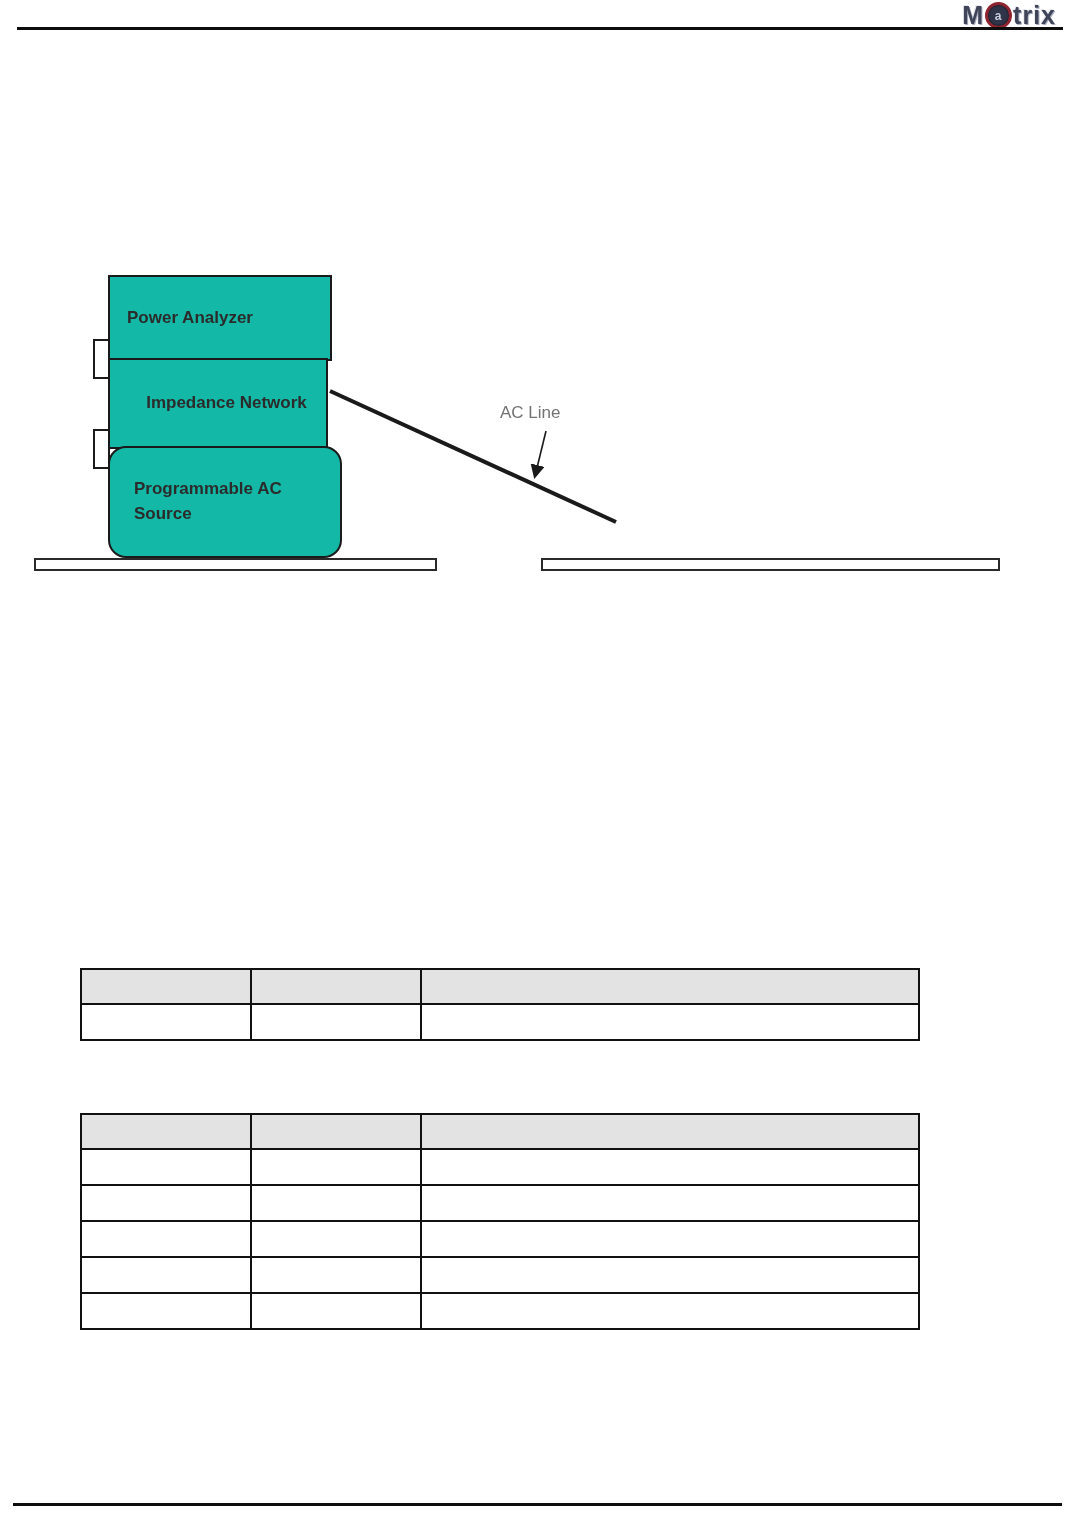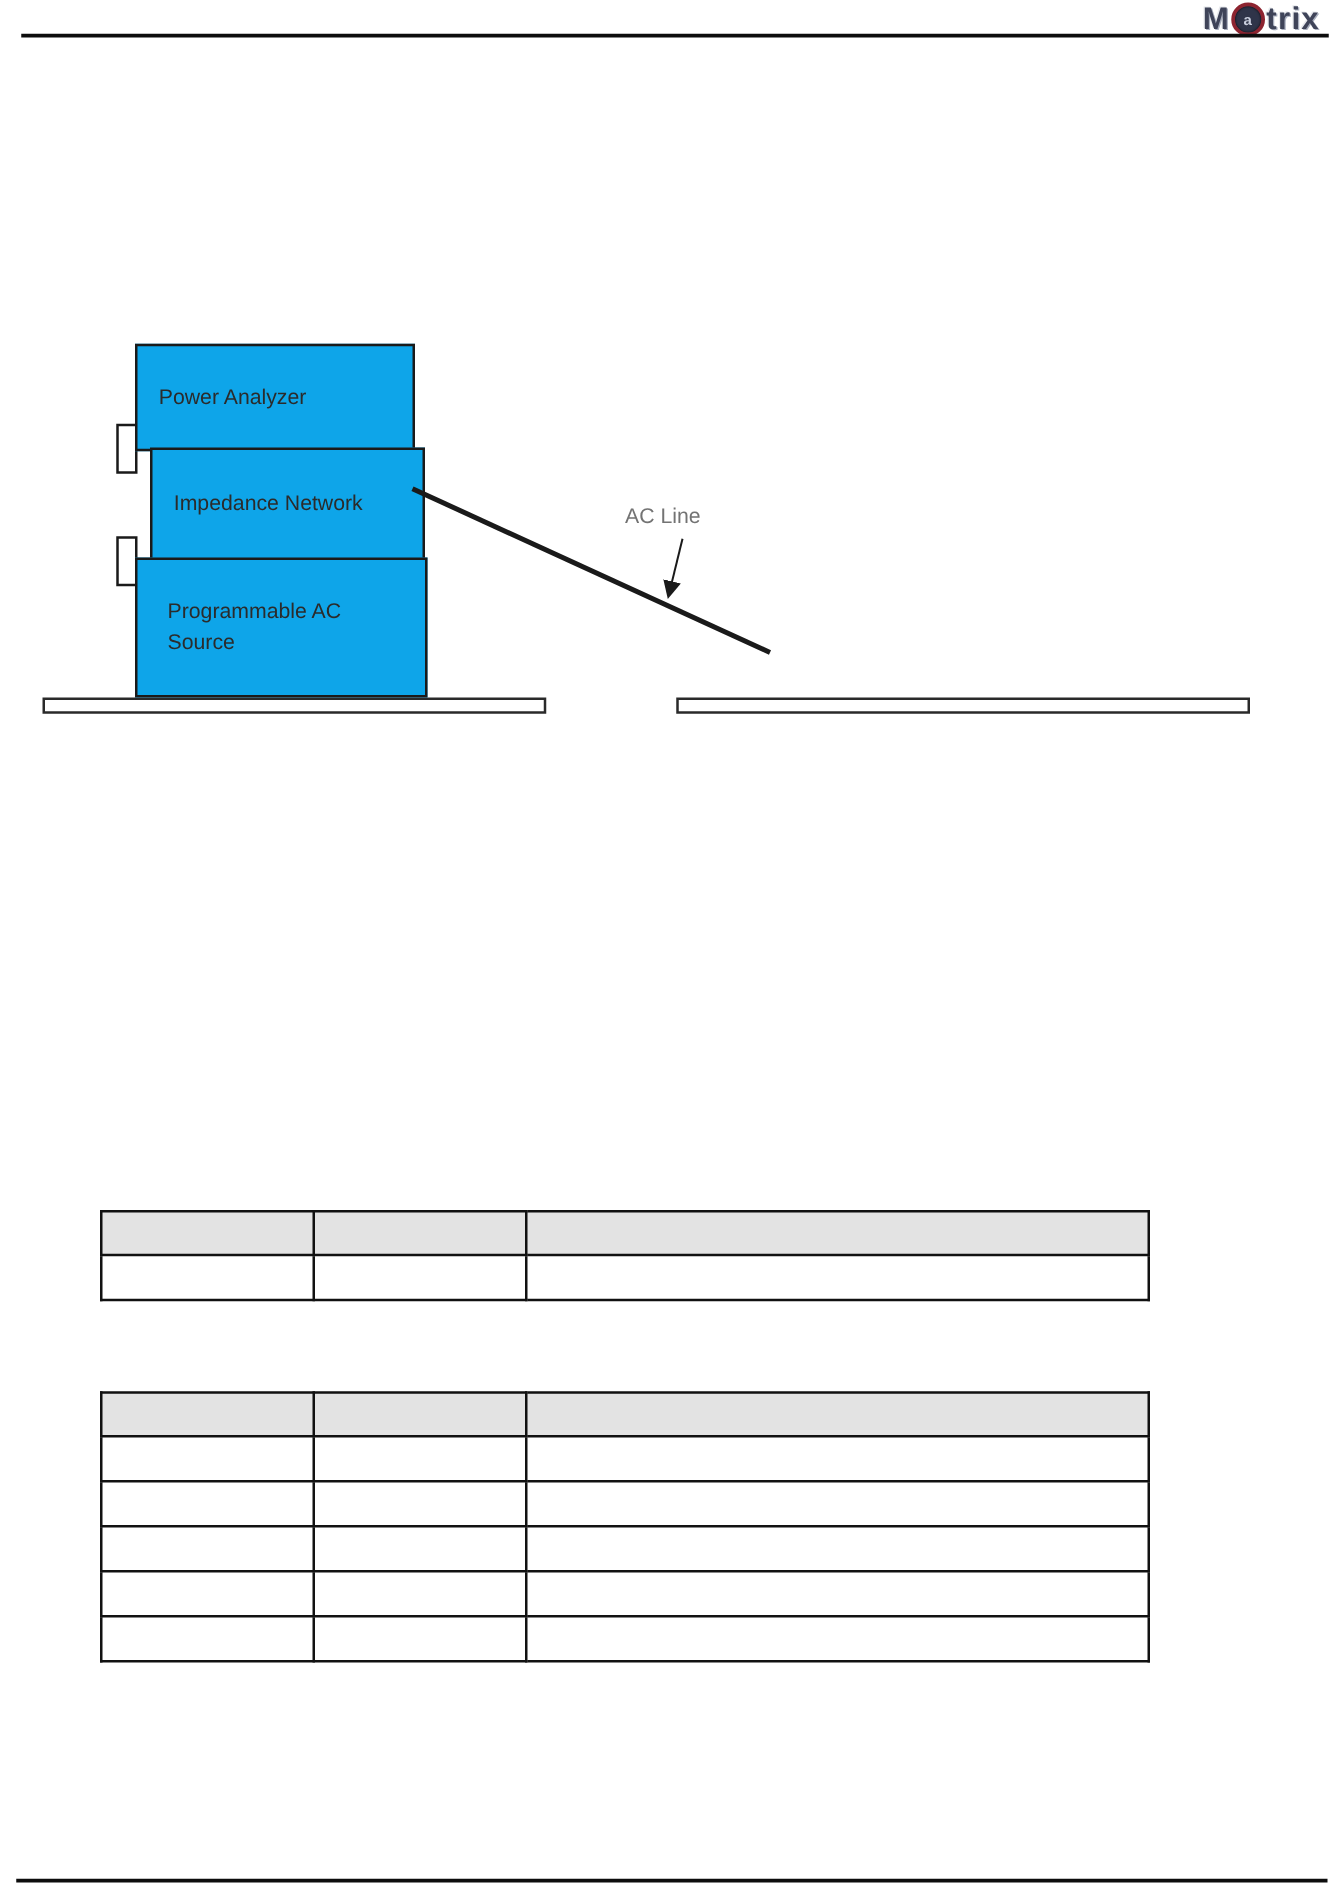--- a/index.html
+++ b/index.html
@@ -13,26 +13,26 @@
   .logo{position:absolute;top:1px;right:12px;display:flex;align-items:center;
         font-weight:800;font-size:25px;letter-spacing:1px;color:#3f4459;
         text-shadow:1px 1px 0 #aab0bf, -1px -1px 0 #e8eaee;}
   .logo .at-ring{display:inline-flex;align-items:center;justify-content:center;
         width:21px;height:21px;border-radius:50%;
         border:3px solid #8d2430;background:#2f3449;margin:0 1px;
         color:#c9cede;font-size:12px;font-weight:800;text-shadow:none;
         box-shadow:inset 0 0 2px #000;}
 
   
-  .dbox{position:absolute;background:#0ea5e9;border:2px solid #1a1a1a;box-sizing:border-box;
-        display:flex;align-items:center;color:#2b2b2b;font-size:17px;z-index:2;}
+  .dbox{position:absolute;background:#14b8a6;border:2px solid #1a1a1a;box-sizing:border-box;
+        display:flex;align-items:center;color:#2b2b2b;font-size:17px;z-index:2;font-weight:bold;}
   .dbox .lbl{padding-left:17px;line-height:1.45;}
   .box-power{left:108px;top:275px;width:224px;height:86px;}
-  .box-impedance{left:120px;top:358px;width:220px;height:91px;}
-  .box-source{left:108px;top:446px;width:234px;height:112px;}
+  .box-impedance{left:108px;top:358px;width:220px;height:91px;justify-content:center;}
+  .box-source{left:108px;top:446px;width:234px;height:112px;border-radius:18px;}
   .box-source .lbl{padding-left:24px;width:175px;}
   .box-eut{left:615px;top:428px;width:165px;height:127px;justify-content:center;}
   .box-eut .lbl{padding-left:0;}
 
   .tab{position:absolute;width:17px;height:40px;background:#ffffff;border:2px solid #1a1a1a;
        box-sizing:border-box;z-index:1;}
   .tab-upper{left:93px;top:339px;}
   .tab-lower{left:93px;top:429px;}
 
   .platform{position:absolute;height:13px;background:#ffffff;border:2px solid #2a2a2a;

